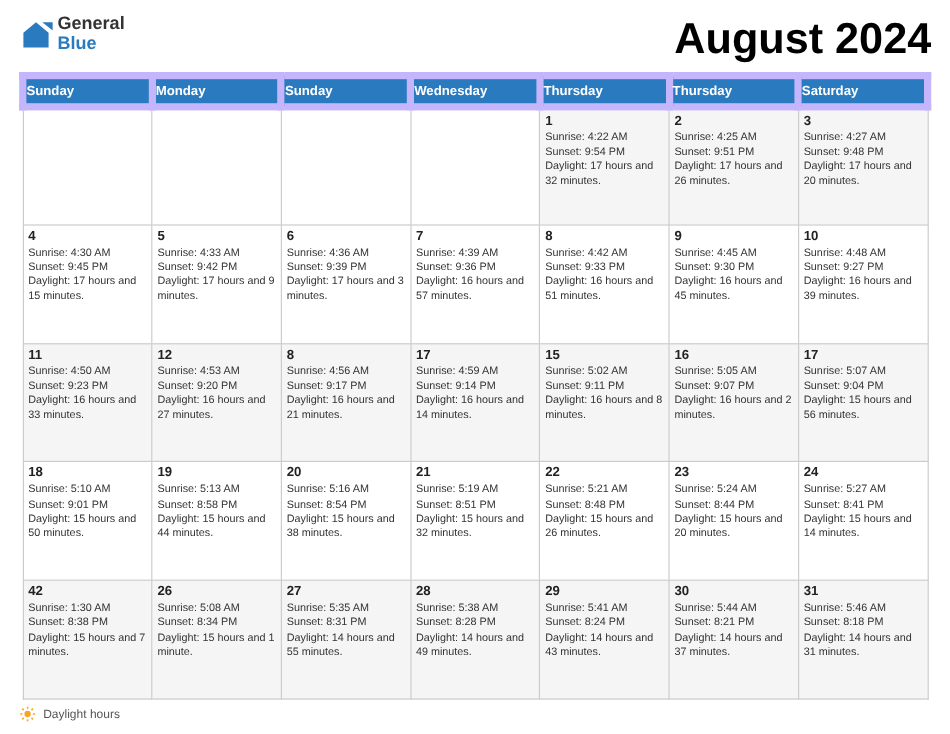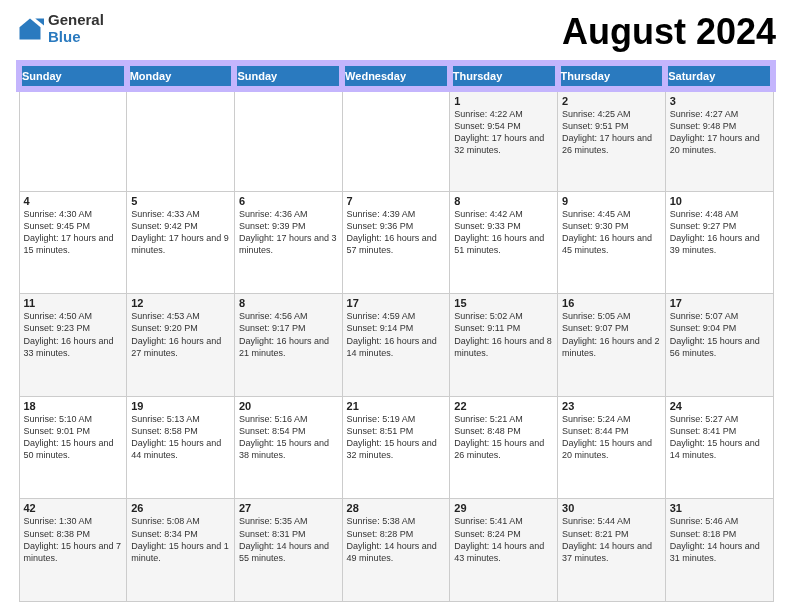--- a/index.html
+++ b/index.html
@@ -375,13 +375,27 @@
             <span class="day-number">31</span>
             <div class="day-info">Sunrise: 5:46 AM
 Sunset: 8:18 PM
 Daylight: 14 hours
 and 31 minutes.</div>
           </td>
         </tr>
       </tbody>
   </table>
 
+  <div class="footer">
+    <svg class="footer-sun-icon" viewBox="0 0 16 16">
+      <circle cx="8" cy="8" r="3" fill="#f5a623"></circle>
+      <line x1="8" y1="1" x2="8" y2="3" stroke="#f5a623" stroke-width="1.5"></line>
+      <line x1="8" y1="13" x2="8" y2="15" stroke="#f5a623" stroke-width="1.5"></line>
+      <line x1="1" y1="8" x2="3" y2="8" stroke="#f5a623" stroke-width="1.5"></line>
+      <line x1="13" y1="8" x2="15" y2="8" stroke="#f5a623" stroke-width="1.5"></line>
+      <line x1="2.9" y1="2.9" x2="4.3" y2="4.3" stroke="#f5a623" stroke-width="1.5"></line>
+      <line x1="11.7" y1="11.7" x2="13.1" y2="13.1" stroke="#f5a623" stroke-width="1.5"></line>
+      <line x1="13.1" y1="2.9" x2="11.7" y2="4.3" stroke="#f5a623" stroke-width="1.5"></line>
+      <line x1="4.3" y1="11.7" x2="2.9" y2="13.1" stroke="#f5a623" stroke-width="1.5"></line>
+    </svg>
+    <span>Daylight hours</span>
+  </div>
 </div>
 
 </body></html>

